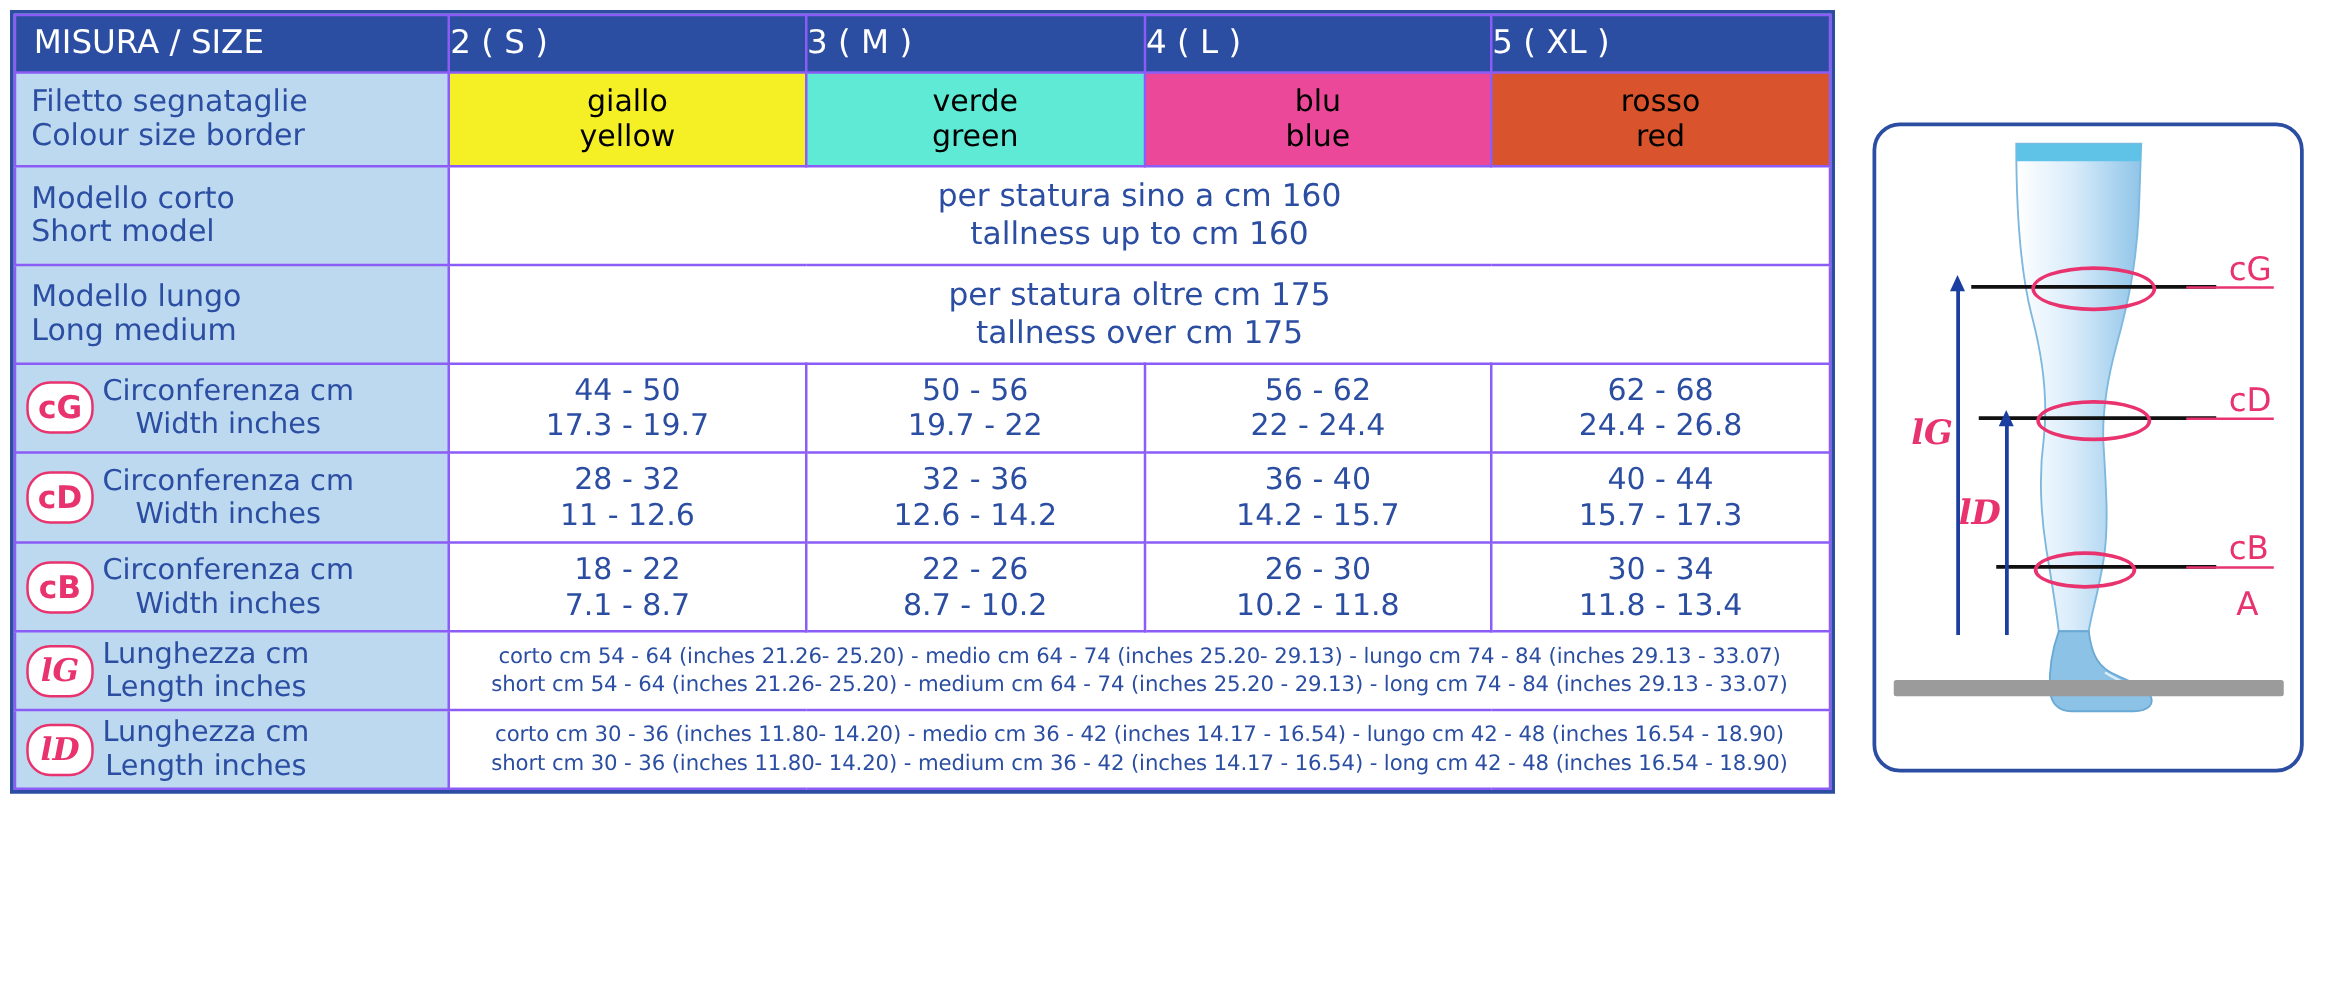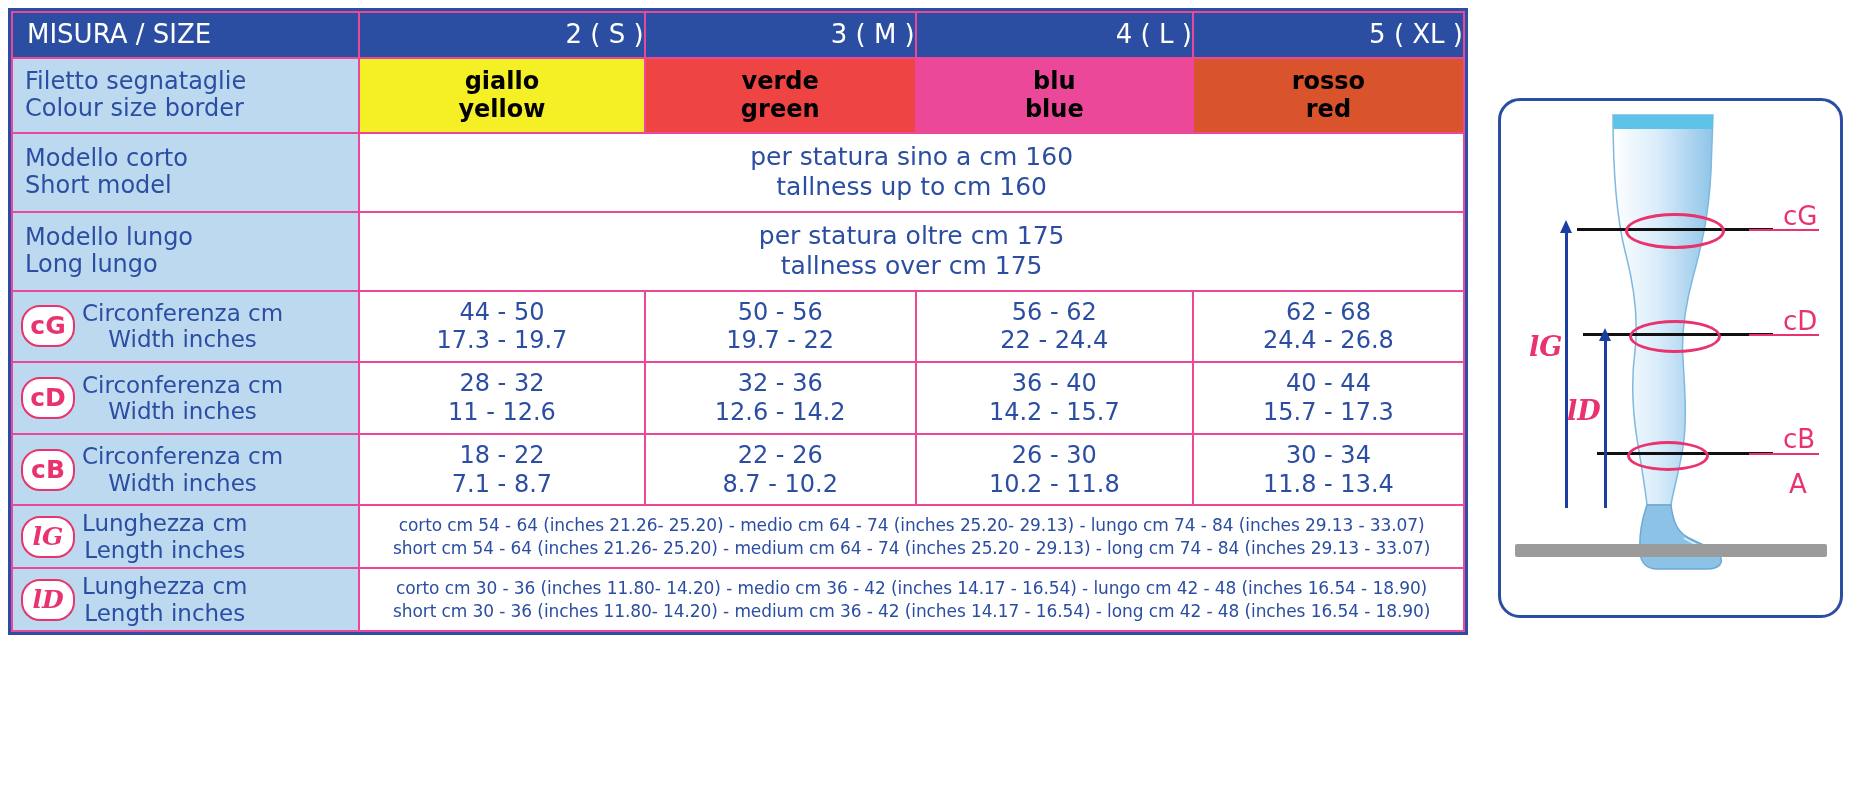--- a/index.html
+++ b/index.html
@@ -14,60 +14,60 @@
 
   
   .table-wrap{
     position:absolute;left:8px;top:8px;width:1460px;
     border:3px solid #2b4ea2;
     box-sizing:border-box;
     background:#ffffff;
   }
   table{border-collapse:collapse;width:100%;table-layout:fixed;}
   td{
-    border:2px solid #ec4899;
+    border:2px solid #8b5cf6;
     padding:0;
     vertical-align:middle;
     font-size:23px;
     line-height:1.12;
     color:#2b4ea2;
   }
   .hdr-row td{
     background:#2b4ea2;color:#ffffff;
     height:44px;
     font-size:26px;
-    text-align:right;
+    text-align:left;
   }
   .hdr-row td.first{
     text-align:left;padding-left:14px;
   }
   .lbl{
     background:#bcd9f0;
     padding:6px 10px 6px 12px;
     font-size:24px;
     line-height:1.15;
     white-space:nowrap;
   }
   .cell{
     text-align:center;
     padding:6px 4px;
     font-size:24px;
     line-height:1.2;
     margin-top:15px;
   }
   .colour-cell{
     text-align:center;
-    font-weight:bold;
+    font-weight:normal;
     color:#000000;
     font-size:24px;
     line-height:1.18;
     padding:8px 0;
   }
   .c-yellow{background:#f5ef26;}
-  .c-green{background:#ef4444;}
+  .c-green{background:#5eead4;}
   .c-blue{background:#ec4899;}
   .c-red{background:#d9542c;}
   .span-note{
     text-align:center;
     padding:8px 4px;
     font-size:25px;
     line-height:1.22;
     margin-top:40px;
   }
   .small-note{
@@ -185,21 +185,21 @@
         <td class="span-note" colspan="4">
           <div>per statura sino a cm 160</div>
           <div>tallness up to cm 160</div>
         </td>
       </tr>
 
 
       <tr>
         <td class="lbl">
           <div>Modello lungo</div>
-          <div>Long lungo</div>
+          <div>Long medium</div>
         </td>
         <td class="span-note" colspan="4">
           <div>per statura oltre cm 175</div>
           <div>tallness over cm 175</div>
         </td>
       </tr>
 
       <tr>
         <td class="sym-label">
           <div class="sym-inner">

